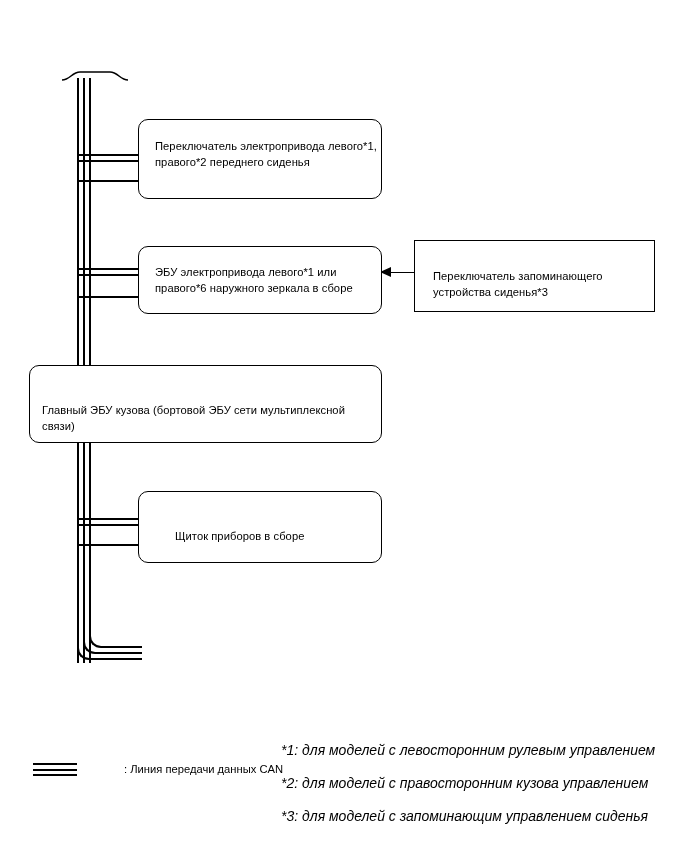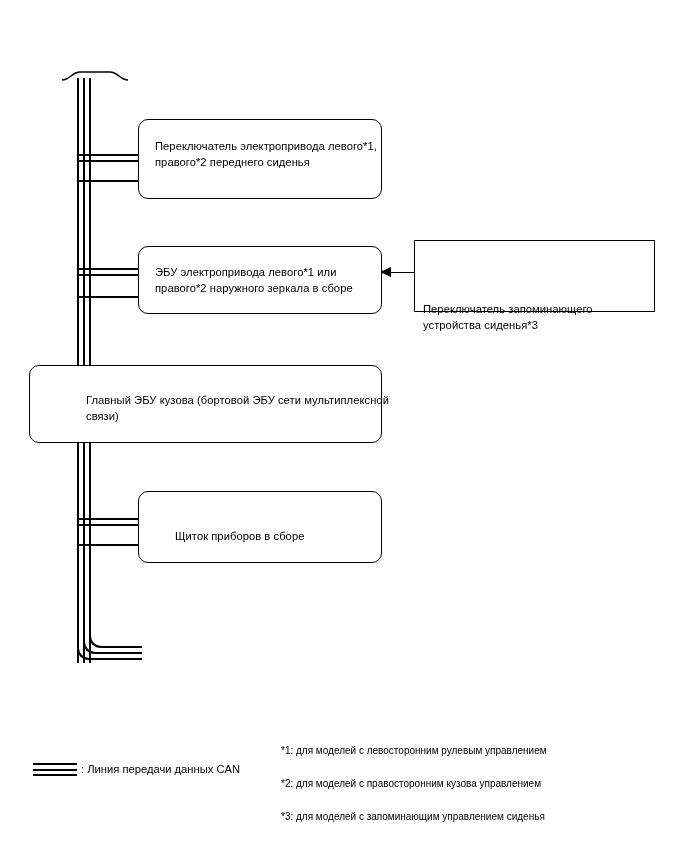--- a/index.html
+++ b/index.html
@@ -40,22 +40,22 @@
     font-size: 11.2px;
     line-height: 16px;
     letter-spacing: 0.05px;
     white-space: pre-line;
     color: #000;
   }
 
   
   .lbl-seat-sw   { left: 16px; top: 18px;  width: 235px; }
   .lbl-mirror    { left: 16px; top: 17px;  width: 235px; }
-  .lbl-memory    { left: 8px; top: 27px;  width: 215px; margin-top: 33px; }
-  .lbl-main-body { left: 12px; top: 26px;  width: 330px; margin-left: 44px; }
+  .lbl-memory    { left: 18px; top: 27px;  width: 215px; }
+  .lbl-main-body { left: 12px; top: 36px;  width: 330px; }
   .lbl-combi     { left: 36px; top: 36px;  width: 230px; }
   .lbl-dlc3      { left: 36px; top: 34px;  width: 200px; }
 
   
   .busline {
     position: absolute;
     background: #000;
     z-index: 2;
   }
 
@@ -108,20 +108,21 @@
   }
 
   
   .legend {
     position: absolute;
     left: 33px;
     top: 762px;
     display: flex;
     align-items: center;
     z-index: 7;
+    gap: 43px;
   }
   .legend-swatch {
     position: relative;
     width: 44px;
     height: 15px;
     margin-right: 4px;
   }
   .legend-swatch i {
     position: absolute;
     left: 0;
@@ -139,24 +140,25 @@
   }
 
   
   .footnotes {
     position: absolute;
     left: 281px;
     top: 743px;
     z-index: 7;
   }
   .footnote {
-    font-size: 10px;
+    font-size: 14px;
     line-height: 15px;
     margin-bottom: 18px;
     white-space: nowrap;
+    font-style: italic;
   }
 </style>
 </head>
 <body>
 
 <div class="canvas">
 
   <div class="busline trunk-a"></div>
   <div class="busline trunk-b"></div>
   <div class="busline trunk-c"></div>
@@ -181,21 +183,21 @@
   <div class="elbow" style="left:83px; top:600px; width:57px; height:52px;"></div>
   <div class="elbow" style="left:89px; top:600px; width:51px; height:46px;"></div>
 
   <div class="node rounded" style="left:138px; top:119px; width:244px; height:80px;">
     <div class="node-label lbl-seat-sw">Переключатель электропривода левого*1,
 правого*2 переднего сиденья</div>
   </div>
 
   <div class="node rounded" style="left:138px; top:246px; width:244px; height:68px;">
     <div class="node-label lbl-mirror">ЭБУ электропривода левого*1 или
-правого*2 наружного зеркала в сборе</div>
+правого*6 наружного зеркала в сборе</div>
   </div>
 
   <div class="arrow-line" style="left:390px; top:272px; width:25px;"></div>
   <div class="arrow-head" style="left:380px; top:267px;"></div>
 
   <div class="node square" style="left:414px; top:240px; width:241px; height:72px;">
     <div class="node-label lbl-memory">Переключатель запоминающего
 устройства сиденья*3</div>
   </div>
 

